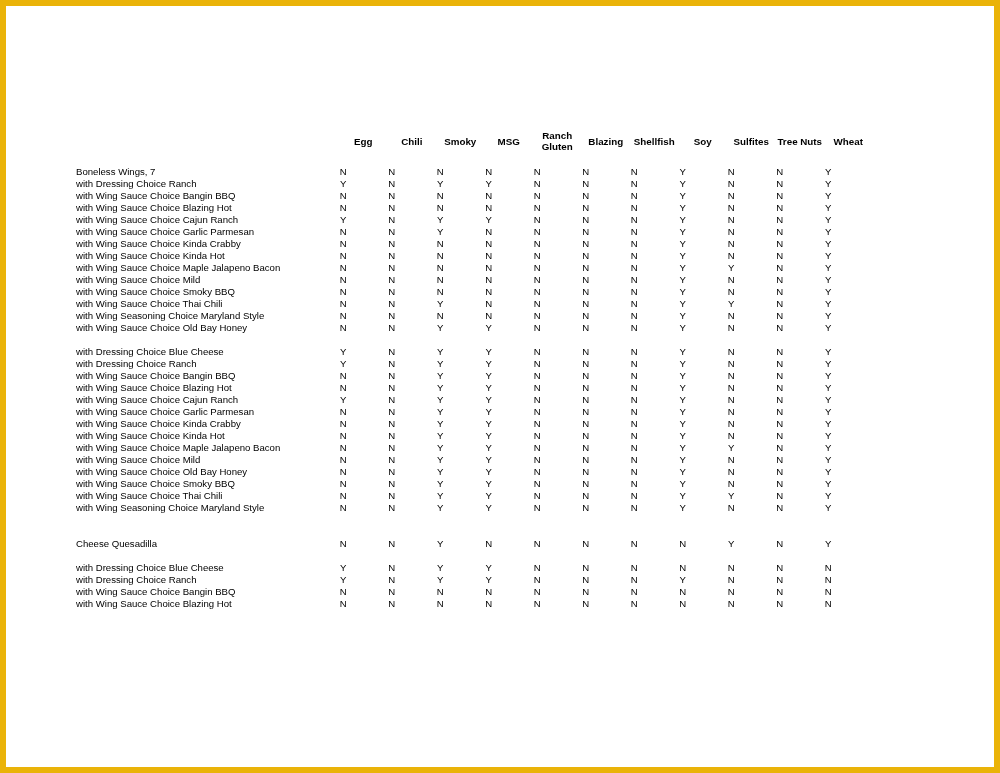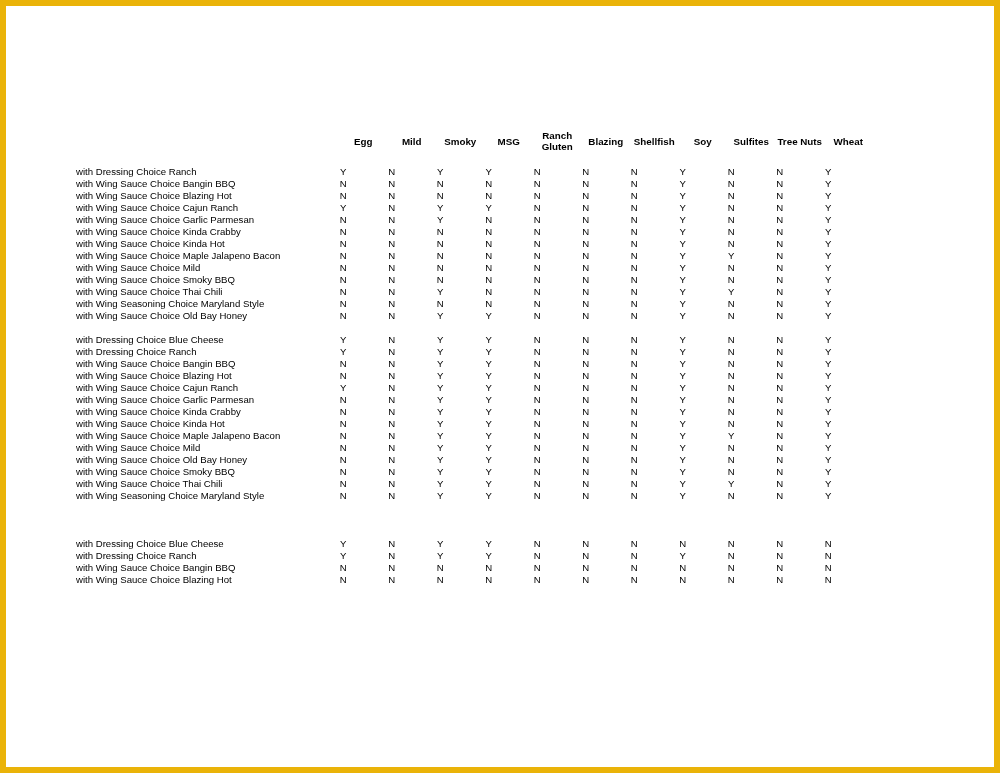--- a/index.html
+++ b/index.html
@@ -69,34 +69,48 @@
         <col class="data-col">
         <col class="data-col">
         <col class="data-col">
         <col class="data-col">
         <col class="data-col">
       </colgroup>
     <thead>
       <tr id="header-row">
           <th></th>
           <th><span>Egg</span></th>
-          <th><span>Mild</span></th>
+          <th><span>Chili</span></th>
           <th><span>Smoky</span></th>
           <th><span>MSG</span></th>
           <th><span>Ranch Gluten</span></th>
           <th><span>Blazing</span></th>
           <th><span>Shellfish</span></th>
           <th><span>Soy</span></th>
           <th><span>Sulfites</span></th>
           <th><span>Tree Nuts</span></th>
           <th><span>Wheat</span></th>
         </tr>
     </thead>
     <tbody id="table-body">
         <tr>
+          <td class="label-cell">Boneless Wings, 7</td>
+          <td class="value-cell">N</td>
+          <td class="value-cell">N</td>
+          <td class="value-cell">N</td>
+          <td class="value-cell">N</td>
+          <td class="value-cell">N</td>
+          <td class="value-cell">N</td>
+          <td class="value-cell">N</td>
+          <td class="value-cell">Y</td>
+          <td class="value-cell">N</td>
+          <td class="value-cell">N</td>
+          <td class="value-cell">Y</td>
+        </tr>
+        <tr>
           <td class="label-cell">with Dressing Choice Ranch</td>
           <td class="value-cell">Y</td>
           <td class="value-cell">N</td>
           <td class="value-cell">Y</td>
           <td class="value-cell">Y</td>
           <td class="value-cell">N</td>
           <td class="value-cell">N</td>
           <td class="value-cell">N</td>
           <td class="value-cell">Y</td>
           <td class="value-cell">N</td>
@@ -468,20 +482,34 @@
           <td class="value-cell">Y</td>
           <td class="value-cell">N</td>
           <td class="value-cell">N</td>
           <td class="value-cell">Y</td>
         </tr>
         <tr class="spacer-row">
           <td colspan="12"></td>
         </tr>
         <tr class="spacer-row">
           <td colspan="12"></td>
+        </tr>
+        <tr>
+          <td class="label-cell">Cheese Quesadilla</td>
+          <td class="value-cell">N</td>
+          <td class="value-cell">N</td>
+          <td class="value-cell">Y</td>
+          <td class="value-cell">N</td>
+          <td class="value-cell">N</td>
+          <td class="value-cell">N</td>
+          <td class="value-cell">N</td>
+          <td class="value-cell">N</td>
+          <td class="value-cell">Y</td>
+          <td class="value-cell">N</td>
+          <td class="value-cell">Y</td>
         </tr>
         <tr class="spacer-row">
           <td colspan="12"></td>
         </tr>
         <tr>
           <td class="label-cell">with Dressing Choice Blue Cheese</td>
           <td class="value-cell">Y</td>
           <td class="value-cell">N</td>
           <td class="value-cell">Y</td>
           <td class="value-cell">Y</td>

